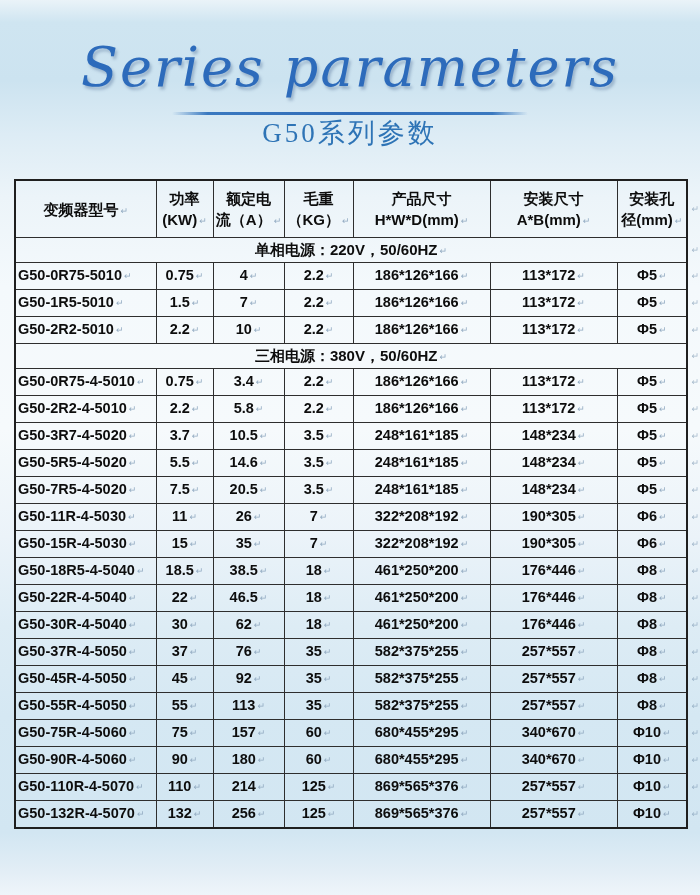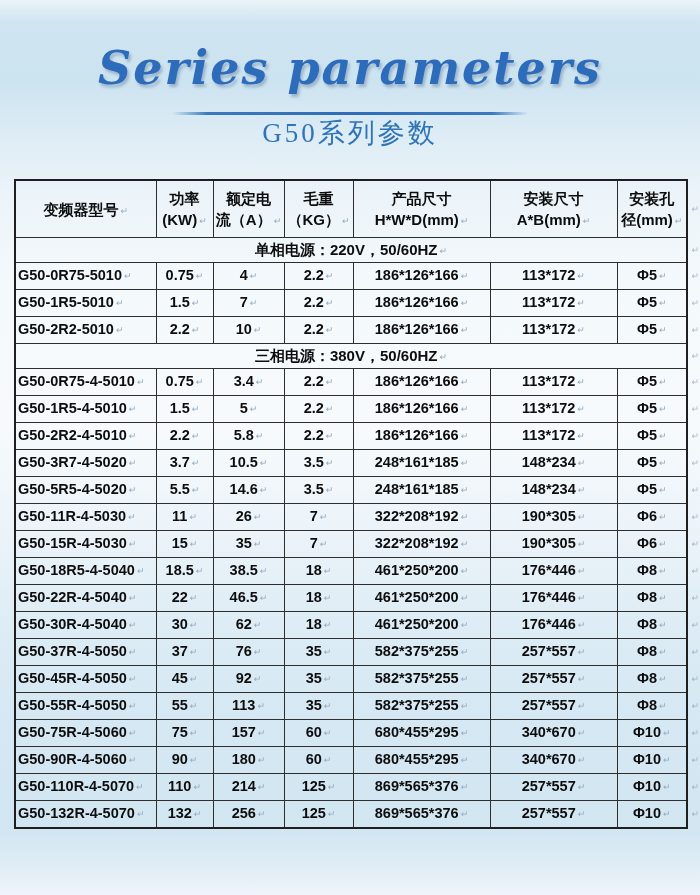--- a/index.html
+++ b/index.html
@@ -18,22 +18,22 @@
       #ddecf5 70%,
       #d5e8f3 80%,
       #d2e6f2 93%,
       #e3eef6 97.5%,
       #eff5fa 100%);
   }
   .hero { padding-top: 26px; text-align: center; }
   .script-title {
     height: 84px; line-height: 84px;
     font-family: "DejaVu Serif", serif;
-    font-style: italic; font-weight: 700;
-    font-size: 46px; letter-spacing: 2px;
+    font-style: italic; font-weight: 400;
+    font-size: 54px; letter-spacing: 2px;
     color: #2d6bbb;
     text-shadow: 2px 3px 3px rgba(80,110,150,0.40);
   }
   .divider {
     width: 356px; height: 3px; margin: 2px auto 0;
     background: linear-gradient(90deg,
       rgba(47,108,190,0) 0%, #3a79c0 10%, #2f6cb8 50%, #3a79c0 90%, rgba(47,108,190,0) 100%);
     border-radius: 2px;
   }
   .cn-title {
@@ -154,29 +154,20 @@
         <tr class="data-row">
           <td class="model">G50-0R75-4-5010<span class="ret">↵</span></td>
           <td>0.75<span class="ret">↵</span></td>
           <td>3.4<span class="ret">↵</span></td>
           <td>2.2<span class="ret">↵</span></td>
           <td>186*126*166<span class="ret">↵</span></td>
           <td>113*172<span class="ret">↵</span></td>
           <td>Φ5<span class="ret">↵</span><span class="rowend">↵</span></td>
         </tr>
         <tr class="data-row">
-          <td class="model">G50-1R5-4-5010<span class="ret">↵</span></td>
-          <td>1.5<span class="ret">↵</span></td>
-          <td>5<span class="ret">↵</span></td>
-          <td>2.2<span class="ret">↵</span></td>
-          <td>186*126*166<span class="ret">↵</span></td>
-          <td>113*172<span class="ret">↵</span></td>
-          <td>Φ5<span class="ret">↵</span><span class="rowend">↵</span></td>
-        </tr>
-        <tr class="data-row">
           <td class="model">G50-2R2-4-5010<span class="ret">↵</span></td>
           <td>2.2<span class="ret">↵</span></td>
           <td>5.8<span class="ret">↵</span></td>
           <td>2.2<span class="ret">↵</span></td>
           <td>186*126*166<span class="ret">↵</span></td>
           <td>113*172<span class="ret">↵</span></td>
           <td>Φ5<span class="ret">↵</span><span class="rowend">↵</span></td>
         </tr>
         <tr class="data-row">
           <td class="model">G50-3R7-4-5020<span class="ret">↵</span></td>
@@ -184,20 +175,29 @@
           <td>10.5<span class="ret">↵</span></td>
           <td>3.5<span class="ret">↵</span></td>
           <td>248*161*185<span class="ret">↵</span></td>
           <td>148*234<span class="ret">↵</span></td>
           <td>Φ5<span class="ret">↵</span><span class="rowend">↵</span></td>
         </tr>
         <tr class="data-row">
           <td class="model">G50-5R5-4-5020<span class="ret">↵</span></td>
           <td>5.5<span class="ret">↵</span></td>
           <td>14.6<span class="ret">↵</span></td>
+          <td>3.5<span class="ret">↵</span></td>
+          <td>248*161*185<span class="ret">↵</span></td>
+          <td>148*234<span class="ret">↵</span></td>
+          <td>Φ5<span class="ret">↵</span><span class="rowend">↵</span></td>
+        </tr>
+        <tr class="data-row">
+          <td class="model">G50-7R5-4-5020<span class="ret">↵</span></td>
+          <td>7.5<span class="ret">↵</span></td>
+          <td>20.5<span class="ret">↵</span></td>
           <td>3.5<span class="ret">↵</span></td>
           <td>248*161*185<span class="ret">↵</span></td>
           <td>148*234<span class="ret">↵</span></td>
           <td>Φ5<span class="ret">↵</span><span class="rowend">↵</span></td>
         </tr>
         <tr class="data-row">
           <td class="model">G50-11R-4-5030<span class="ret">↵</span></td>
           <td>11<span class="ret">↵</span></td>
           <td>26<span class="ret">↵</span></td>
           <td>7<span class="ret">↵</span></td>

